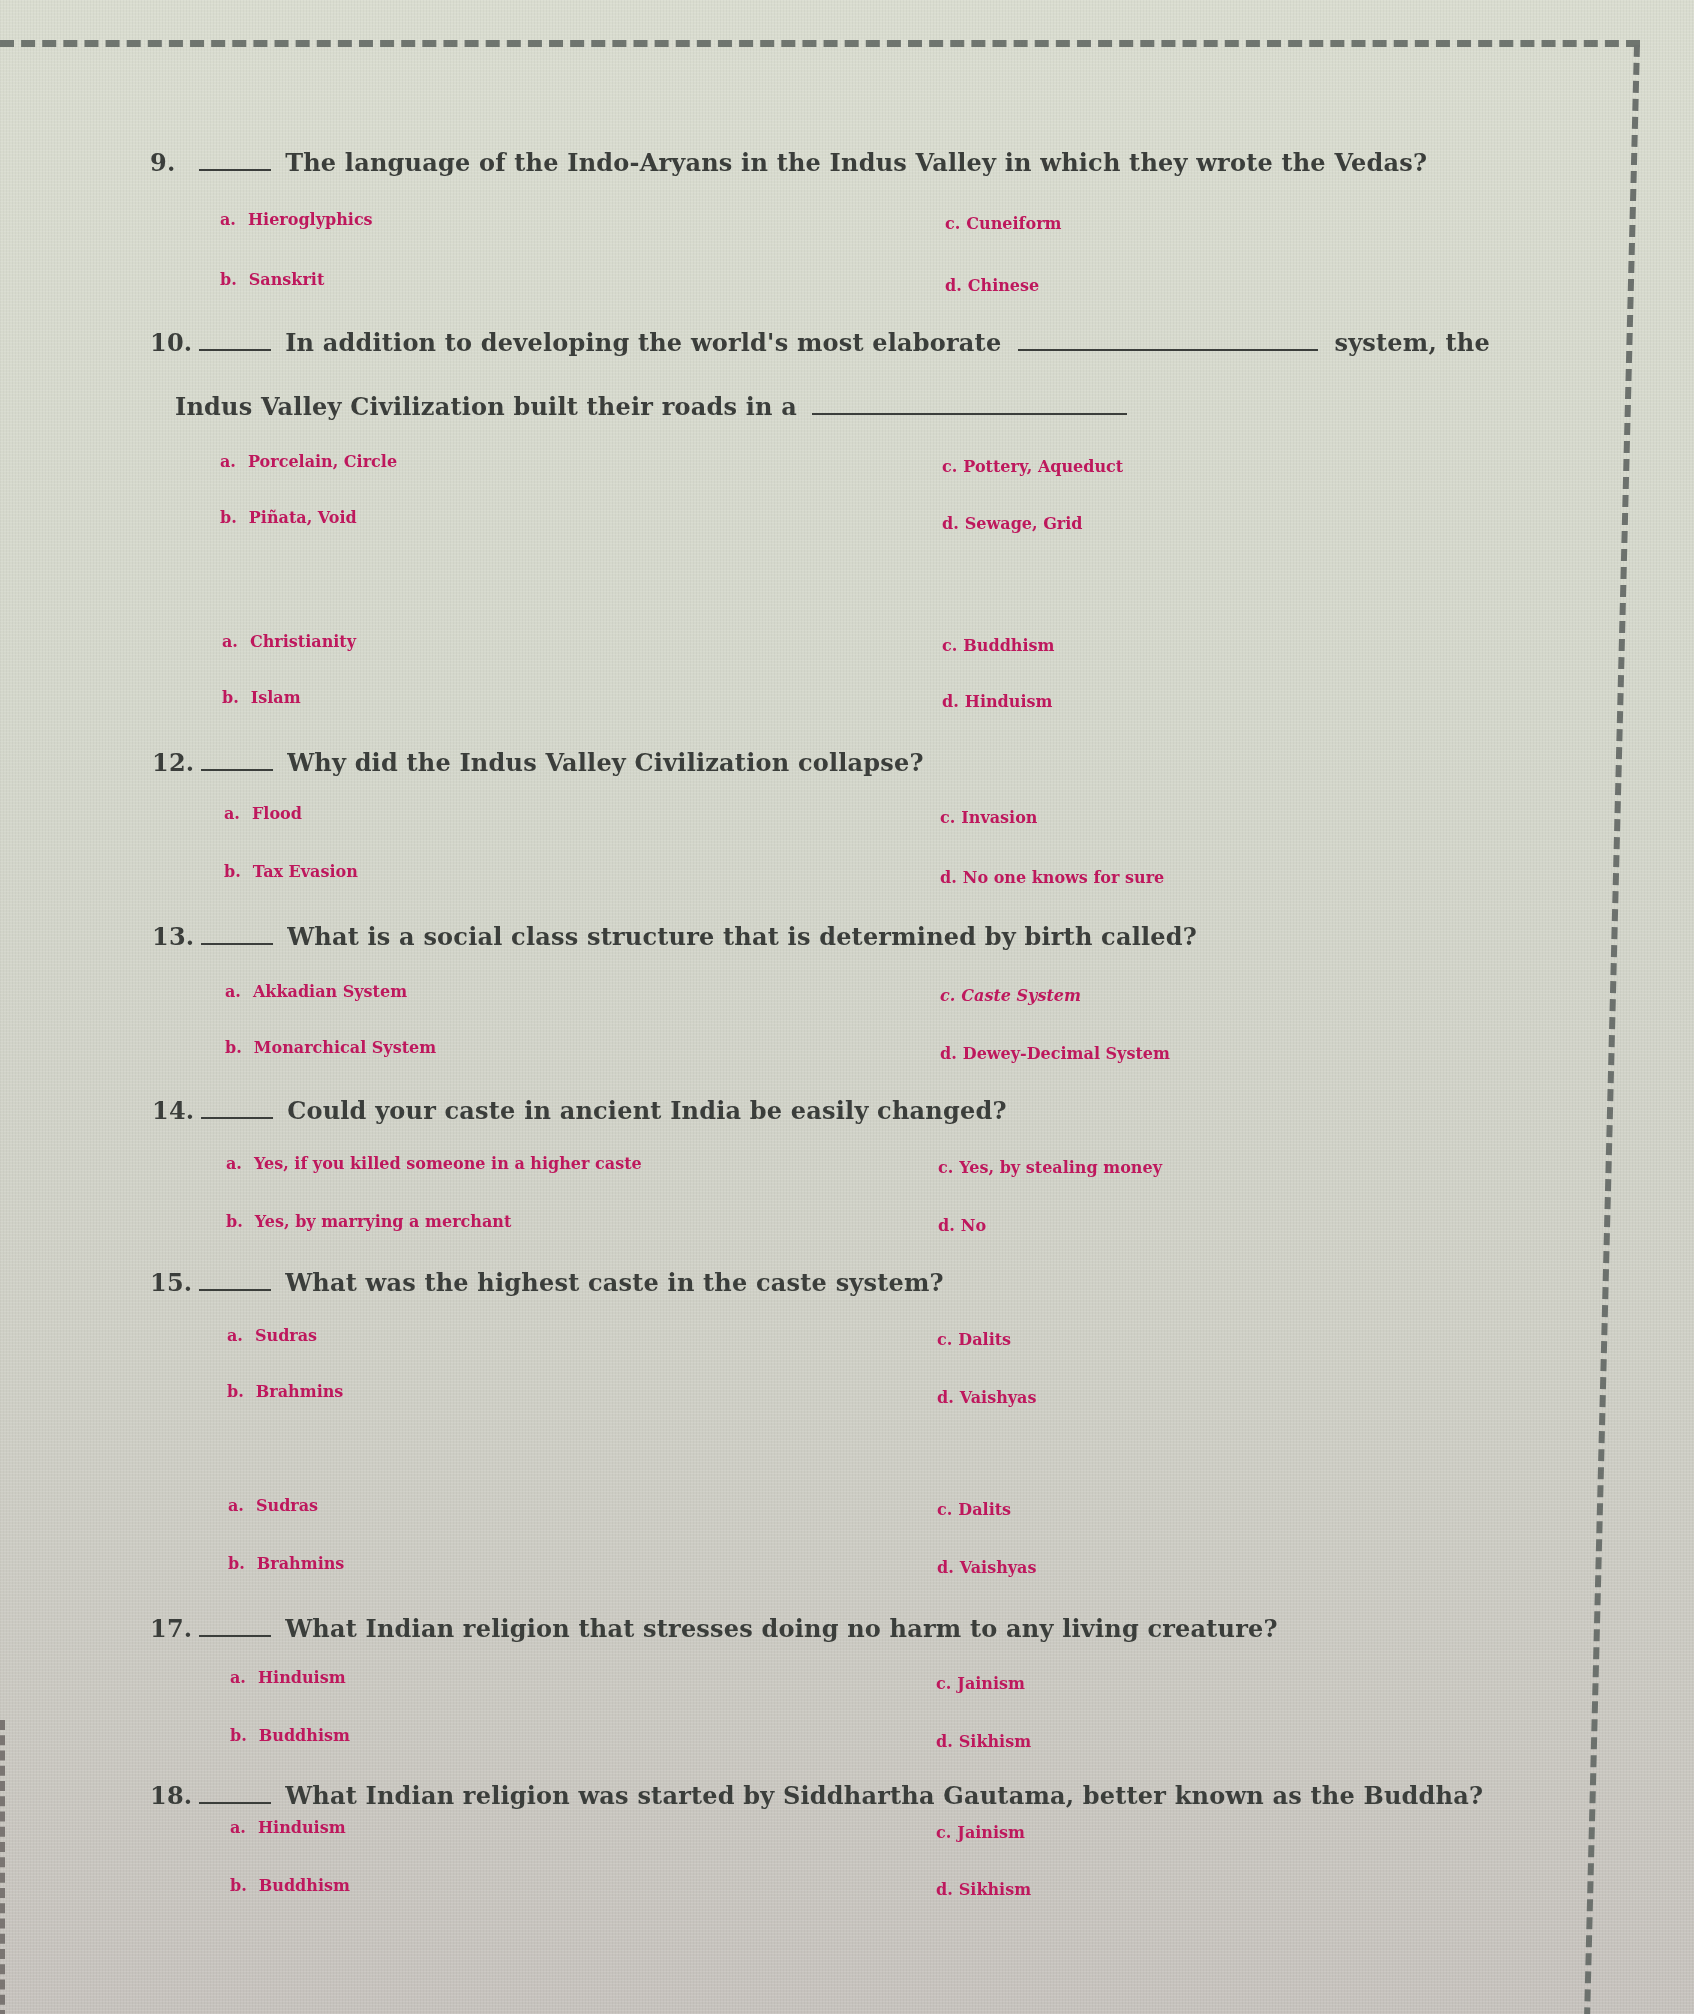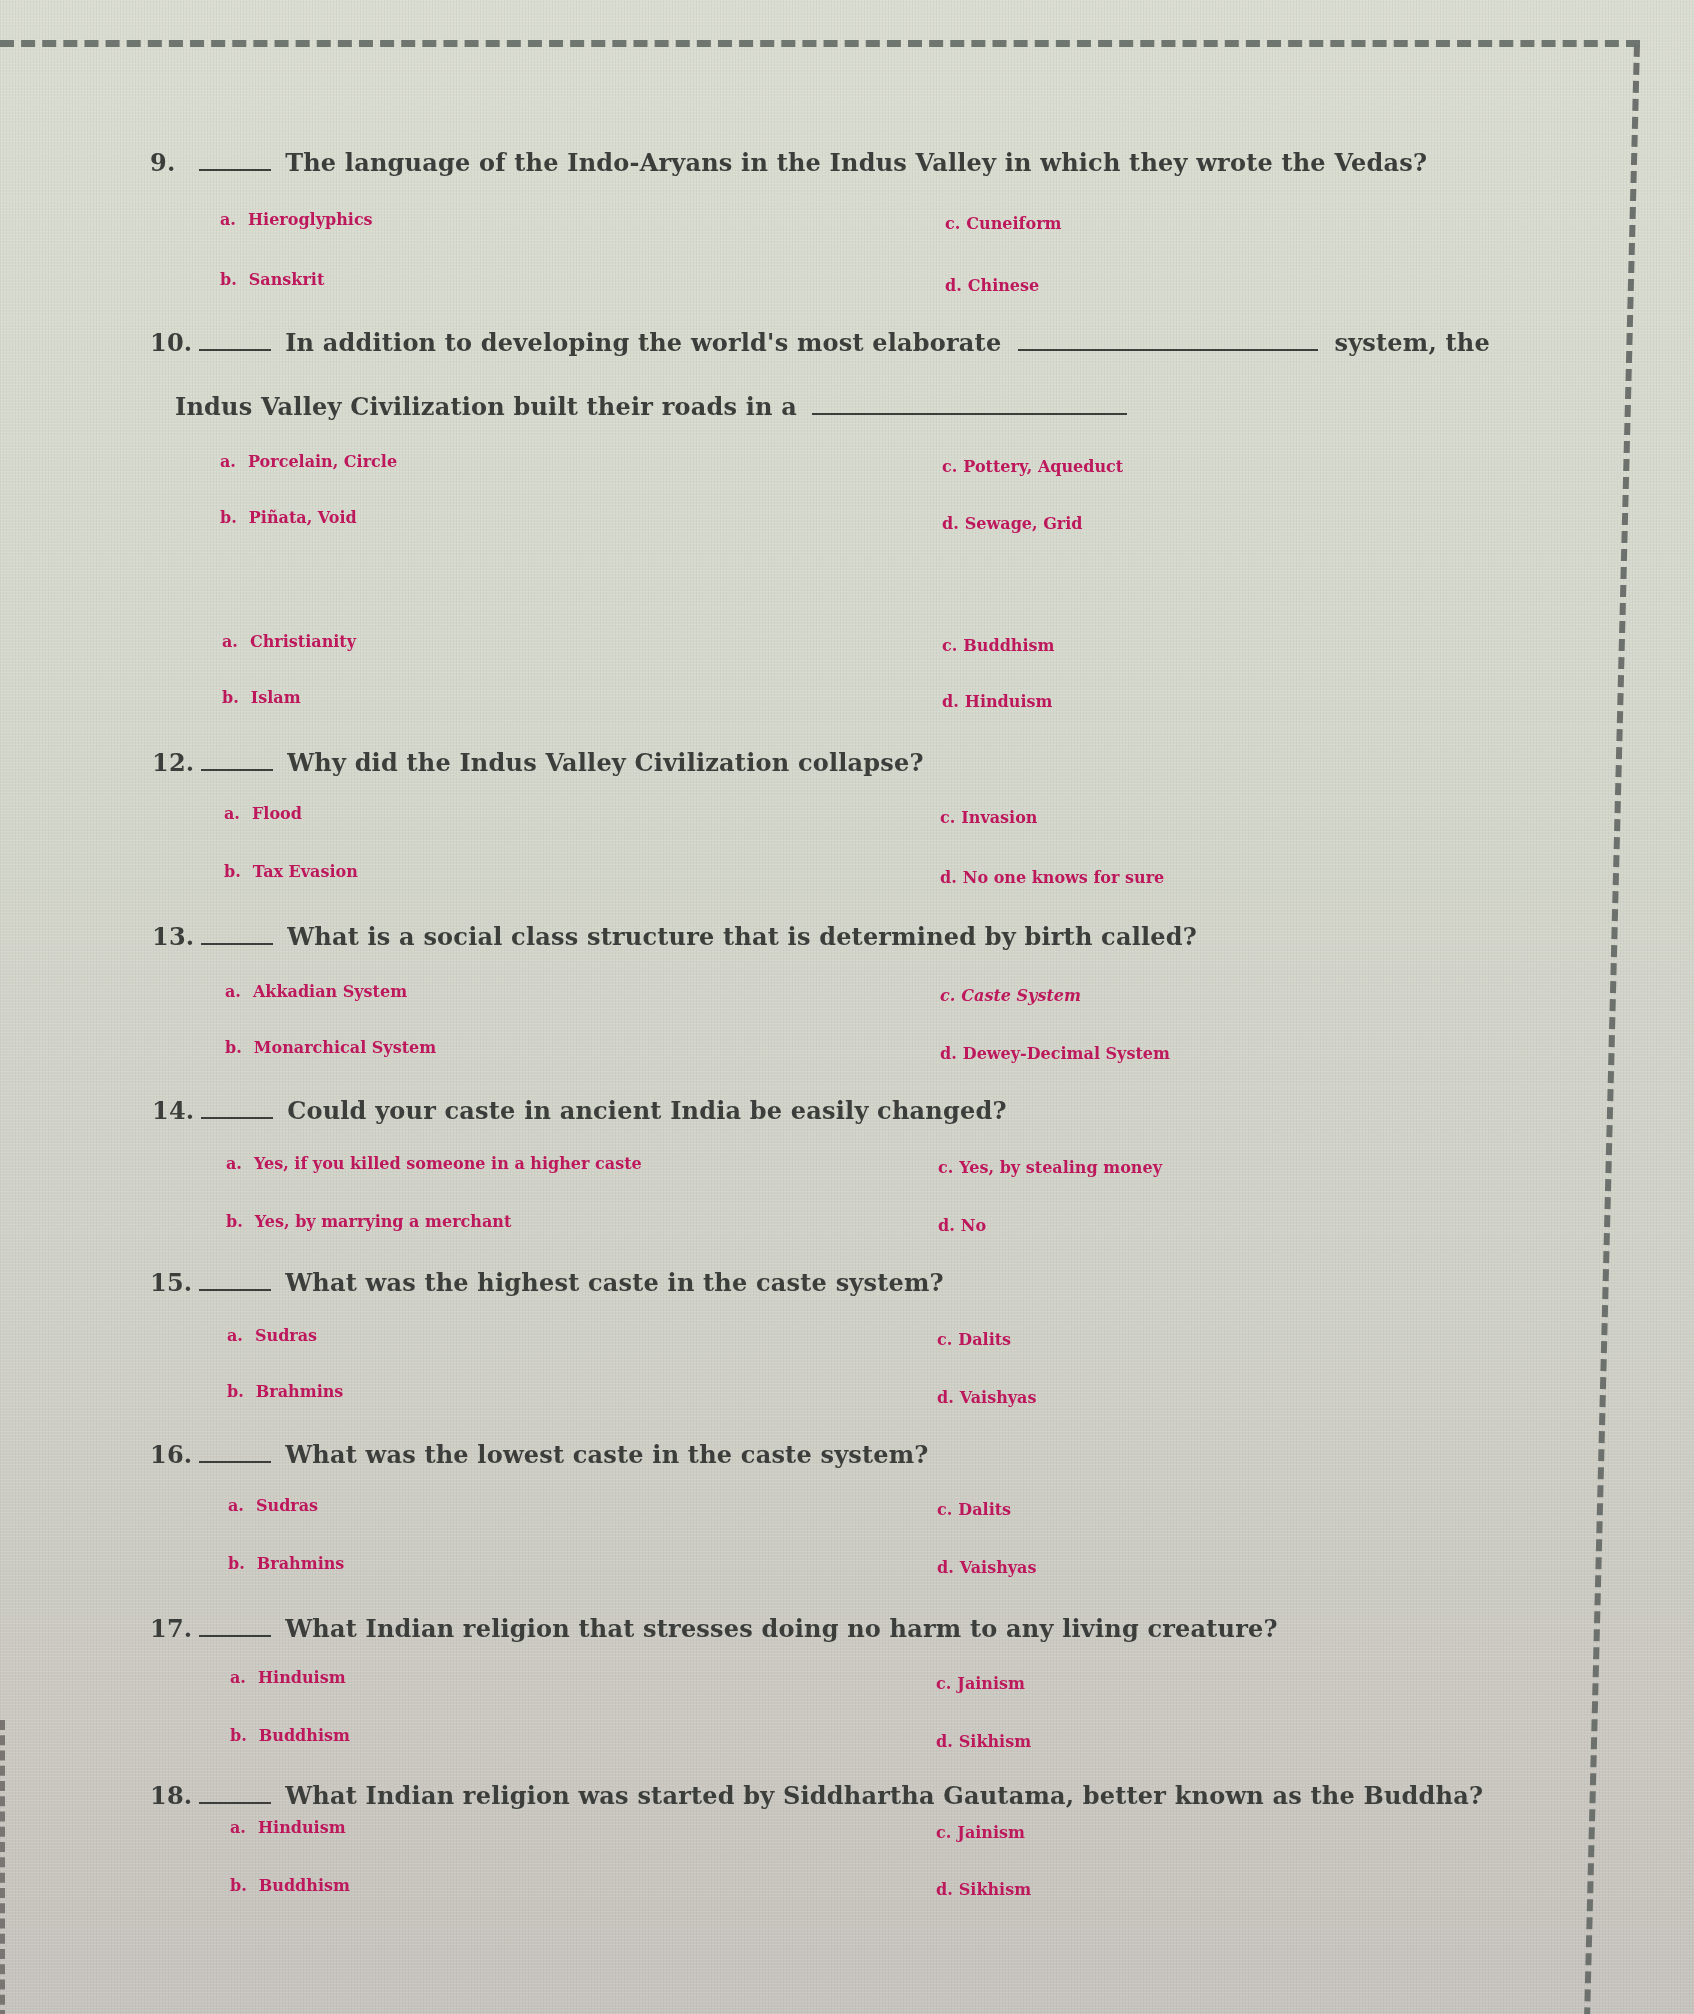--- a/index.html
+++ b/index.html
@@ -225,25 +225,20 @@
   <div class="opt" style="left:227px; top:1382px;">
     <span class="opt-letter">b.</span><span>Brahmins</span>
   </div>
   <div class="opt" style="left:937px; top:1330px;">
     <span class="opt-letter right">c.</span><span>Dalits</span>
   </div>
   <div class="opt" style="left:937px; top:1388px;">
     <span class="opt-letter right">d.</span><span>Vaishyas</span>
   </div>
 
-  <div class="q-line" style="left:150px; top:1440px;">
-    <span class="q-num">16.</span>
-    <span class="q-blank"></span>
-    <span>What was the lowest caste in the caste system?</span>
-  </div>
   <div class="opt" style="left:228px; top:1496px;">
     <span class="opt-letter">a.</span><span>Sudras</span>
   </div>
   <div class="opt" style="left:228px; top:1554px;">
     <span class="opt-letter">b.</span><span>Brahmins</span>
   </div>
   <div class="opt" style="left:937px; top:1500px;">
     <span class="opt-letter right">c.</span><span>Dalits</span>
   </div>
   <div class="opt" style="left:937px; top:1558px;">

